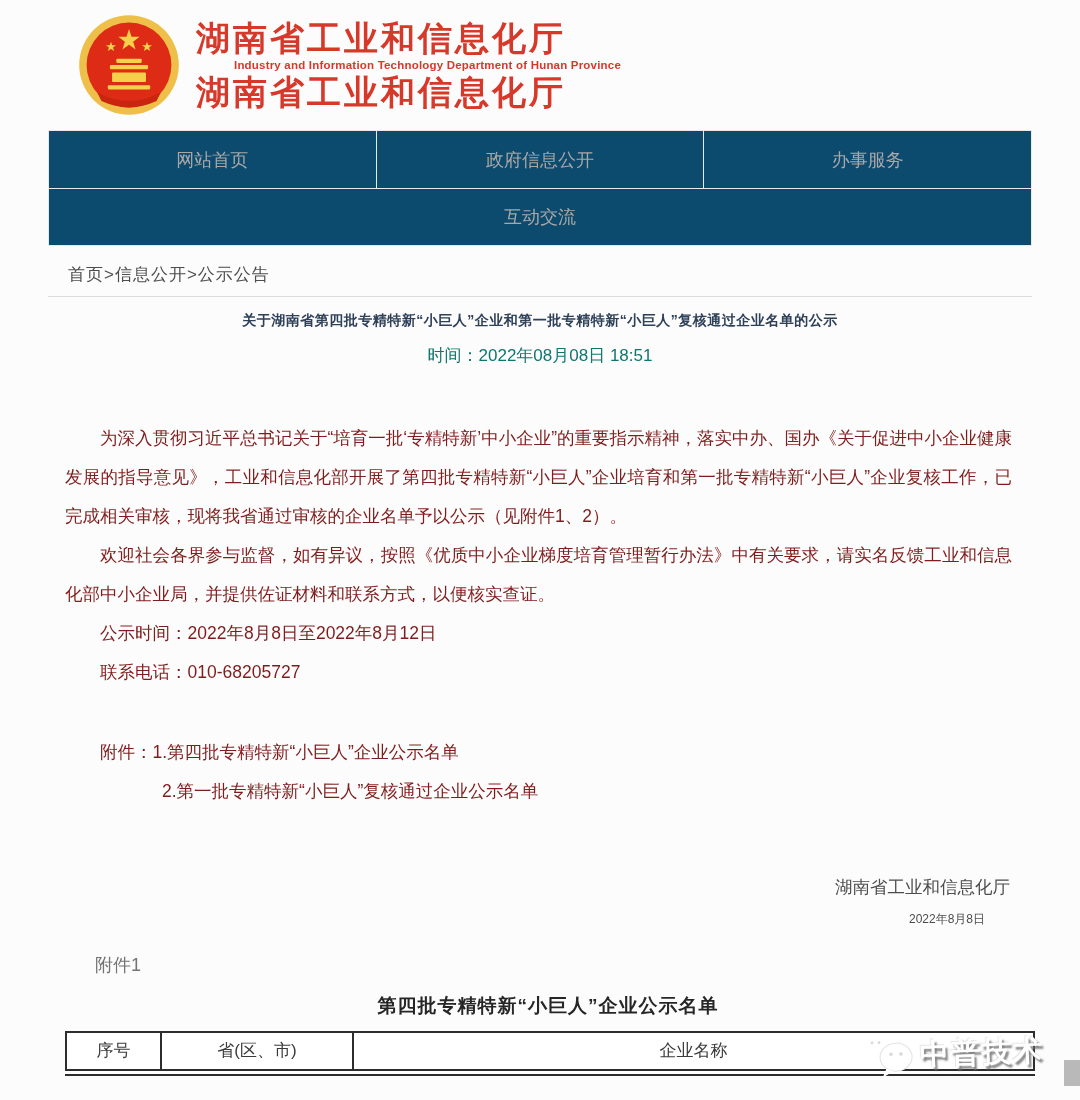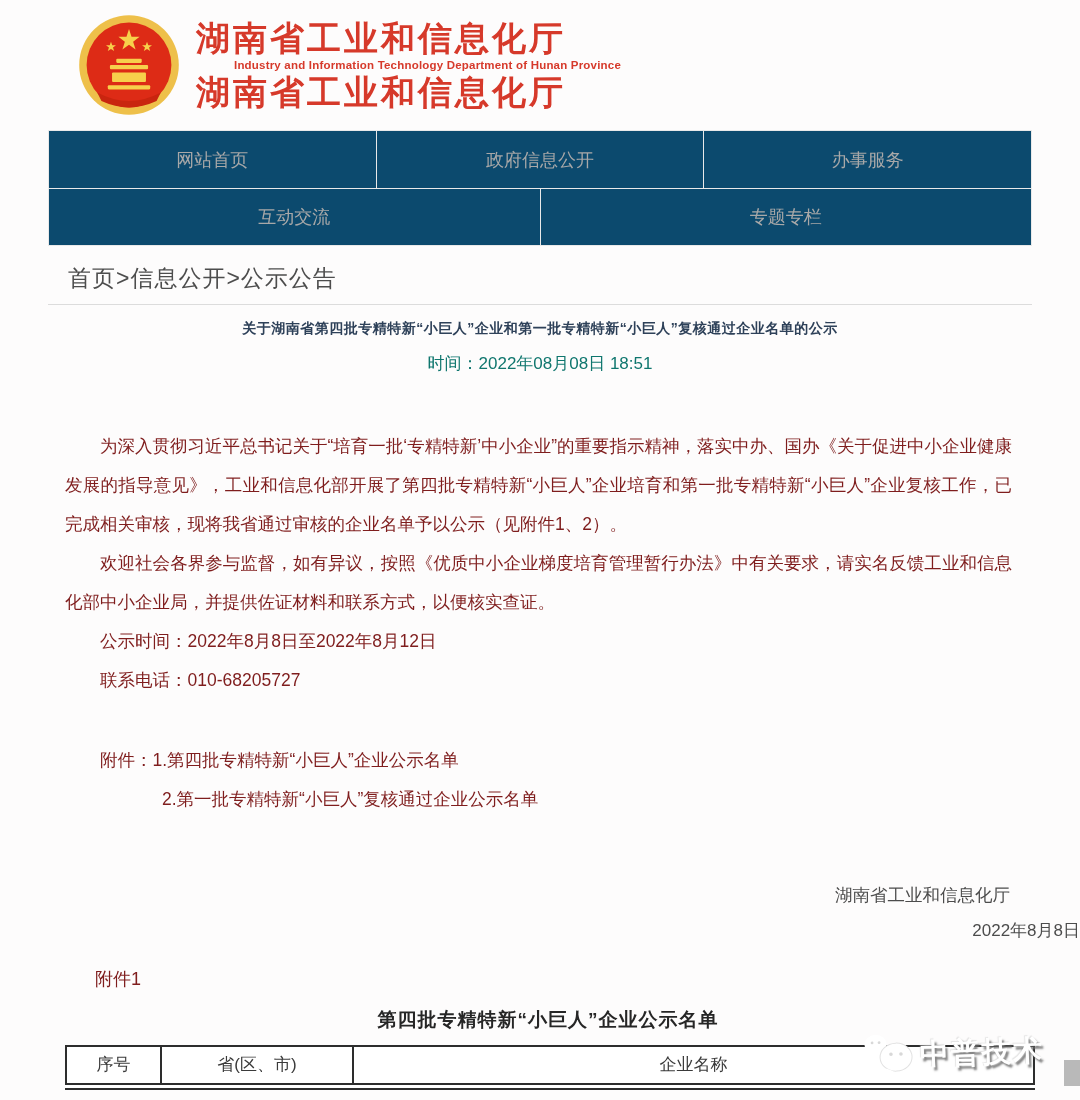--- a/index.html
+++ b/index.html
@@ -22,44 +22,44 @@
   .nav { margin:4px 48px 16px 48px; border:1px solid #e9e9e9; background:#0c4a6e; }
   .nav-row { display:flex; height:57px; }
   .nav-row + .nav-row { border-top:1px solid #e9e9e9; }
   .nav-item {
     flex:1; display:flex; align-items:center; justify-content:center;
     font-size:18px; color:#a8a8a8; cursor:pointer;
   }
   .nav-item + .nav-item { border-left:1px solid #e9e9e9; }
 
   
-  .breadcrumb { margin:17px 48px 0 68px; font-size:23px; color:#4d4d4d; letter-spacing:1px; }
+  .breadcrumb { margin:17px 48px 0 68px; font-size:17px; color:#4d4d4d; letter-spacing:1px; }
   .crumb-divider { margin:10px 48px 0 48px; border-top:1px solid #dcdcdc; }
 
   
   .article-title {
     margin:15px 52px 0 52px; text-align:center;
     font-size:14px; font-weight:bold; color:#2e4159; letter-spacing:.5px;
   }
   .article-time { margin-top:14px; text-align:center; font-size:17px; color:#0f766e; }
 
   
   .article-body { margin:52px 68px 0 65px; font-size:17.5px; color:#7f1d1d; line-height:39px; }
   .article-body p.para { text-indent:2em; text-align:justify; }
   .meta-line { text-indent:2em; }
   .attachments { margin-top:41px; }
   .attach-line-1 { text-indent:2em; }
   .attach-line-2 { padding-left:calc(2em + 62px); }
 
   
   .signature { margin-top:64px; text-align:right; padding-right:70px; font-size:17.5px; color:#4c4c4c; }
-  .signature-date { margin-top:12px; text-align:right; font-size:17px; color:#4c4c4c; }
+  .signature-date { margin-top:12px; text-align:right; padding-right:95px; font-size:12px; color:#4c4c4c; }
 
   
-  .annex-label { margin:25px 0 0 95px; font-size:18px; color:#7f1d1d; }
+  .annex-label { margin:25px 0 0 95px; font-size:18px; color:#737373; }
   .annex-table-title { margin-top:16px; text-align:center; font-size:19px; font-weight:bold; color:#262626; letter-spacing:1px;margin-left:16px; }
 
   table.annex-table {
     margin:12px 0 0 65px; width:970px;
     border-collapse:collapse; background:#fff;
     font-size:17px; color:#3a3a3a;
   }
   table.annex-table th, table.annex-table td { border:2px solid #2d2d2d; height:40px; font-weight:normal; }
   table.annex-table th { border-bottom:7px double #2d2d2d; }
   .col-idx  { width:95px;  text-align:center; }
@@ -104,21 +104,20 @@
 </div>
 
 <div class="nav">
   <div class="nav-row">
     <div class="nav-item">网站首页</div>
     <div class="nav-item">政府信息公开</div>
     <div class="nav-item">办事服务</div>
   </div>
   <div class="nav-row">
     <div class="nav-item">互动交流</div>
-    <div class="nav-item">专题专栏</div>
   </div>
 </div>
 
 <div class="breadcrumb">首页&gt;信息公开&gt;公示公告</div>
 <div class="crumb-divider"></div>
 
 <div class="article-title">关于湖南省第四批专精特新“小巨人”企业和第一批专精特新“小巨人”复核通过企业名单的公示</div>
 <div class="article-time">时间：2022年08月08日 18:51</div>
 
 <div class="article-body">

